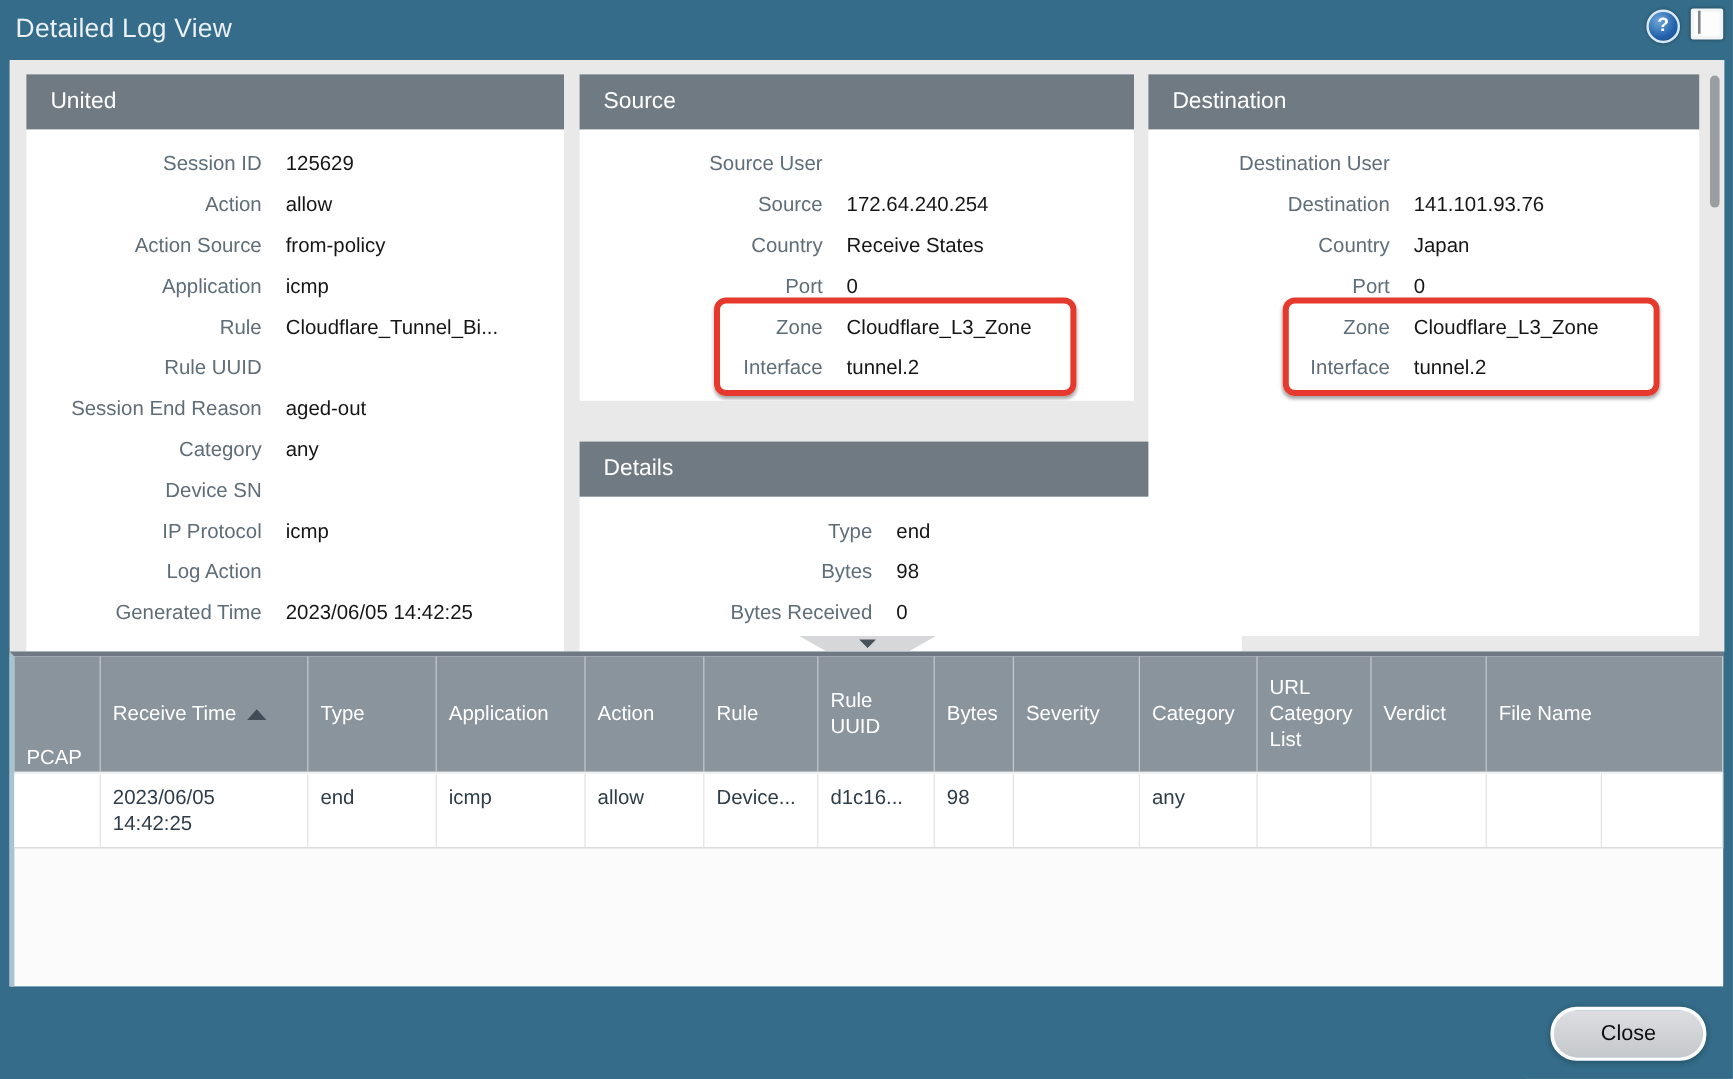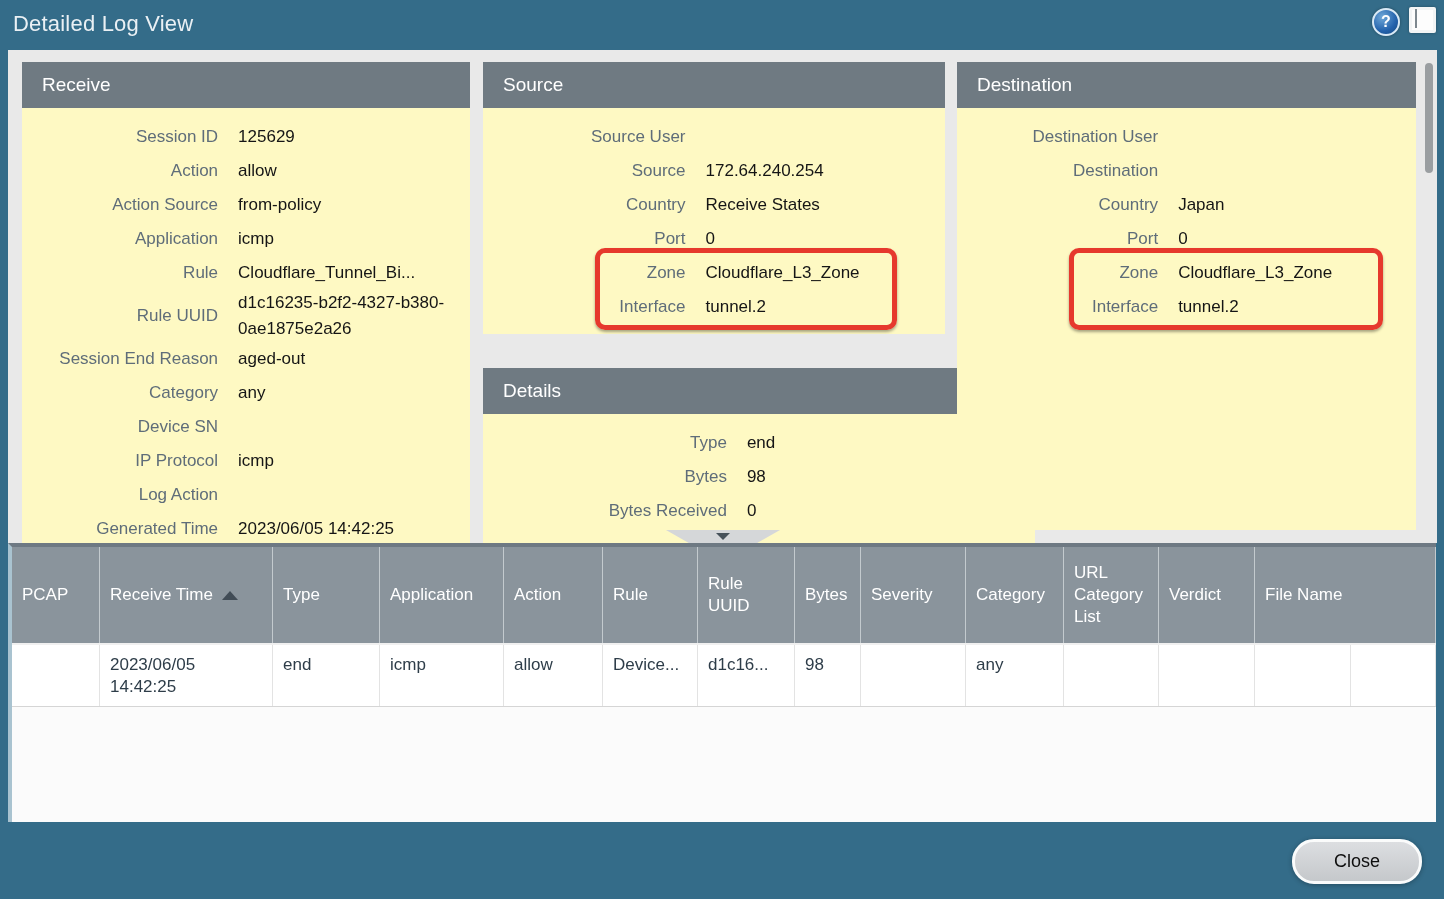--- a/index.html
+++ b/index.html
@@ -15,21 +15,21 @@
     border:2px solid #D9E9F5; color:#fff; font-weight:bold; font-size:16px;
     display:flex; align-items:center; justify-content:center; box-shadow:0 0 3px rgba(0,0,0,.35); cursor:pointer; }
   .panel-icon { position:absolute; right:8px; top:7px; width:27px; height:26px; background:#FDFDFD;
     border:3px solid #F2F4F5; border-radius:2px; box-shadow:0 0 3px rgba(0,0,0,.3); cursor:pointer; }
   .panel-icon .inner { margin:3px 3px 0 3px; height:10px; background:#99A2A8; border:1px solid #7E888F; }
 
   
   .content { position:absolute; left:8px; top:50px; width:1429px; height:493px; background:#E9E9E9; overflow:hidden; }
   .panel { position:absolute; }
   .panel-header { height:46px; background:#6F7A82; color:#FFFFFF; font-size:19px; line-height:46px; padding-left:20px; }
-  .panel-body { position:relative; background:#fef9c3; padding-top:12px; padding-bottom:10px; overflow:hidden; }
+  .panel-body { position:relative; background:#ffffff; padding-top:12px; padding-bottom:10px; overflow:hidden; }
   .panel-general { left:14px;  top:12px;  width:448px; }
   .panel-general .panel-body { height:435px; }
   .panel-source { left:475px; top:12px;  width:462px; }
   .panel-details { left:475px; top:318px; width:552px; }
   .panel-details .panel-body { height:129px; }
   .panel-destination { left:949px; top:12px; width:459px;border-radius:30px; }
   .panel-destination .panel-body { height:422px; }
 
   .row { display:flex; min-height:34px; align-items:center; font-size:17px; }
   .k { width:46%; text-align:right; padding-right:10px; color:#5F6D79; line-height:26px; }
@@ -52,21 +52,21 @@
   
   .table-section { position:absolute; left:8px; top:543px; width:1428px; height:279px; background:#FBFBFB;
     border-left:4px solid #A9C3D0; border-top:4px solid #6E7983; z-index:5; }
   .tbl-header { display:flex; height:98px; background:#8A949C; border-bottom:2px solid #F0F0F0; }
   .th { display:flex; align-items:center; padding:0 10px; border-right:1px solid #C3CACE;
     color:#FFFFFF; font-size:17px; line-height:22px; cursor:pointer; }
   .th .sort-arrow { display:inline-block; width:0; height:0; margin-left:9px; flex:none;
     border-left:8px solid transparent; border-right:8px solid transparent; border-bottom:9px solid #414C56; }
   .tbl-row { display:flex; height:62px; background:#FFFFFF; border-bottom:1px solid #D5D5D5; cursor:pointer; }
   .td { padding:9px 10px 0 10px; border-right:1px solid #E3E3E3; color:#2E3D49; font-size:17px; line-height:22px; overflow:hidden; }
-  .c0{width:88px;flex:none;} .c1{width:173px;flex:none;} .c2{width:107px;flex:none;} .c3{width:124px;flex:none;}
+  .c0{width:72px;flex:none;align-items:flex-end;} .c1{width:173px;flex:none;} .c2{width:107px;flex:none;} .c3{width:124px;flex:none;}
   .c4{width:99px;flex:none;} .c5{width:95px;flex:none;} .c6{width:97px;flex:none;} .c7{width:66px;flex:none;}
   .c8{width:105px;flex:none;} .c9{width:98px;flex:none;} .c10{width:95px;flex:none;} .c11{width:96px;flex:none;}
   .c12{width:96px;flex:none;} .c13{flex:1;}
 
   
   .close-btn { position:absolute; right:22px; top:839px; width:130px; height:45px;
     background:linear-gradient(#DCDEE1,#C5C8CB); border:3px solid #FAFBFB; border-radius:22px;
     font-family:"Liberation Sans", sans-serif; font-size:18px; color:#0E0E0E;
     box-shadow:0 1px 5px rgba(0,0,0,.3); cursor:pointer; }
 </style>
@@ -76,21 +76,21 @@
 <div class="app">
 
   <div class="titlebar">
     <span class="title">Detailed Log View</span>
     <span class="help-icon">?</span>
     <span class="panel-icon"><span class="inner"></span></span>
   </div>
 
   <div class="content">
     <section class="panel panel-general">
-      <div class="panel-header panel-title">Receive</div>
+      <div class="panel-header panel-title">United</div>
       <div class="panel-body">
           <div class="row">
             <div class="k">Session ID</div>
             <div class="v">125629</div>
           </div>
           <div class="row">
             <div class="k">Action</div>
             <div class="v">allow</div>
           </div>
           <div class="row">
@@ -100,21 +100,20 @@
           <div class="row">
             <div class="k">Application</div>
             <div class="v">icmp</div>
           </div>
           <div class="row">
             <div class="k">Rule</div>
             <div class="v">Cloudflare_Tunnel_Bi...</div>
           </div>
           <div class="row">
             <div class="k">Rule UUID</div>
-            <div class="v">d1c16235-b2f2-4327-b380-0ae1875e2a26</div>
           </div>
           <div class="row">
             <div class="k">Session End Reason</div>
             <div class="v">aged-out</div>
           </div>
           <div class="row">
             <div class="k">Category</div>
             <div class="v">any</div>
           </div>
           <div class="row">
@@ -184,20 +183,21 @@
     </section>
     <section class="panel panel-destination">
       <div class="panel-header panel-title">Destination</div>
       <div class="panel-body">
           <div class="row">
             <div class="k">Destination User</div>
             <div class="v"></div>
           </div>
           <div class="row">
             <div class="k">Destination</div>
+            <div class="v">141.101.93.76</div>
           </div>
           <div class="row">
             <div class="k">Country</div>
             <div class="v">Japan</div>
           </div>
           <div class="row">
             <div class="k">Port</div>
             <div class="v">0</div>
           </div>
           <div class="row">

